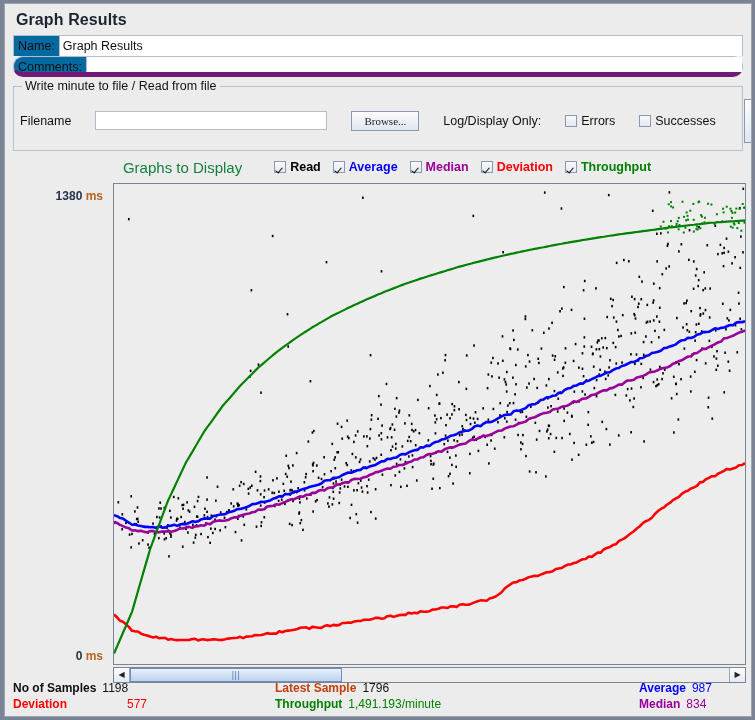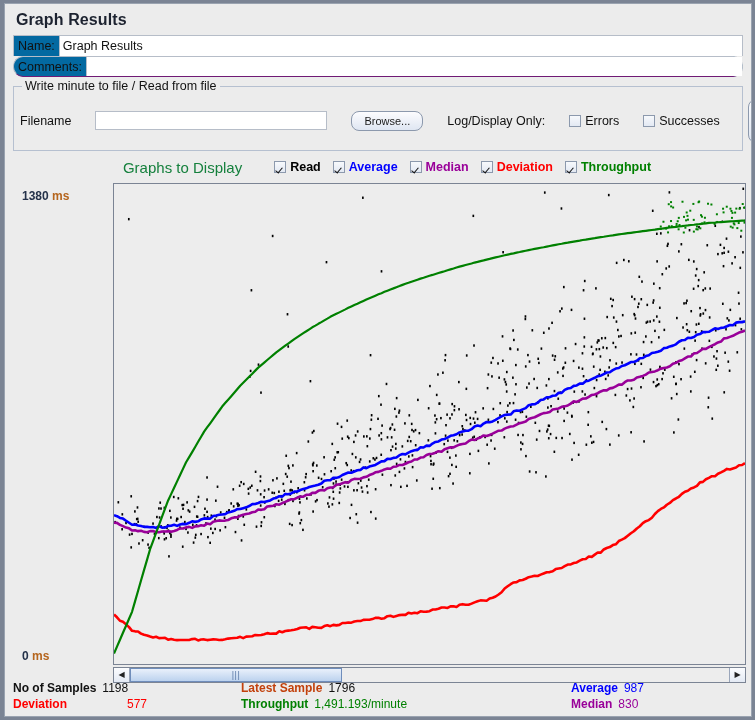--- a/index.html
+++ b/index.html
@@ -31,21 +31,21 @@
   .field-row {
     display: flex;
     align-items: stretch;
     margin: 0 8px;
     border: 1px solid #b6bdc8;
     border-bottom: none;
     background: #0369a1;
     height: 21px;
     box-sizing: border-box;
   }
-  .field-row.last { border-bottom: 1px solid #701a75; border-radius: 10px; }
+  .field-row.last { border-bottom: 5px solid #701a75; border-radius: 10px; }
   .field-label {
     font-size: 12.5px;
     color: #111;
     padding: 3px 4px 0 4px;
     white-space: nowrap;
   }
   .field-input {
     flex: 1;
     background: #ffffff;
     border: none;
@@ -84,26 +84,26 @@
     height: 19px;
     background: #fff;
     border: 1px solid #b6bdc8;
     font-family: "Liberation Sans", sans-serif;
     font-size: 12.5px;
     padding: 0 3px;
     box-sizing: border-box;
     outline: none;
   }
   .btn {
-    font-family: Liberation Sans, sans-serif;
+    font-family: Liberation Serif, serif;
     font-size: 11px;
     color: #1b1b1b;
     background: linear-gradient(#fcfcfe, #dfe6f2);
     border: 1px solid #8c99ad;
-    border-radius: 8px;
+    border-radius: 0;
     padding: 3px 12px;
     cursor: pointer;
     line-height: 1.1;
   }
   .btn.big { font-size: 12.5px; padding: 14px 12px; font-weight: normal; }
   .cb {
     display: inline-block;
     width: 12px; height: 12px;
     border: 1px solid #8c99ad;
     background: linear-gradient(#f7f9fc,#e3e9f3);
@@ -135,22 +135,23 @@
   .glabel { font-size: 12.5px; font-weight: bold; }
   
   .chart-area {
     position: relative;
     margin-top: 7px;
     height: 500px;
   }
   .ylab {
     position: absolute;
     font-size: 12px;
+    text-align: right;
     width: 96px;
-    left: 17px;
+    left: 2px;
   }
   .ylab .num { color:#24324a; font-weight:bold; }
   .ylab .unit { color:#b5651d; font-weight:bold; }
   #plot {
     position: absolute;
     left: 108px; top: 0;
     width: 633px; height: 482px;
     background: #ededed;
     border: 1px solid #7b8494;
     box-sizing: border-box;
@@ -189,21 +190,21 @@
   }
   .grip { font-size:9px; color:#5b7aa8; letter-spacing:.5px; }
   
   .stats {
     position: absolute;
     left: 0; right: 0;
     bottom: 4px;
     padding: 0 8px;
     box-sizing: border-box;
   }
-  .stat-line { display: flex; font-size: 12px; font-weight: bold; line-height: 16px; }
+  .stat-line { display: flex; font-size: 12px; font-weight: bold; line-height: 16px; gap: 34px; }
   .col1 { width: 228px; display:flex; }
   .col2 { width: 330px; display:flex; }
   .col3 { flex:1; display:flex; }
   .k { white-space: nowrap; }
   .v { margin-left: 6px; font-weight: normal; }
   .k.sp { width: 108px; }
 </style>
 </head>
 <body>
 
@@ -1144,17 +1145,17 @@
       <div class="col1">
         <span class="k sp" style="color:#ff0000">Deviation</span>
         <span class="v" style="color:#ff0000">577</span>
       </div>
       <div class="col2">
         <span class="k" style="color:#008000">Throughput</span>
         <span class="v" style="color:#008000">1,491.193/minute</span>
       </div>
       <div class="col3">
         <span class="k" style="color:#990099">Median</span>
-        <span class="v" style="color:#990099">830</span>
+        <span class="v" style="color:#990099">834</span>
       </div>
     </div>
   </div>
 </div>
 
 </body></html>

